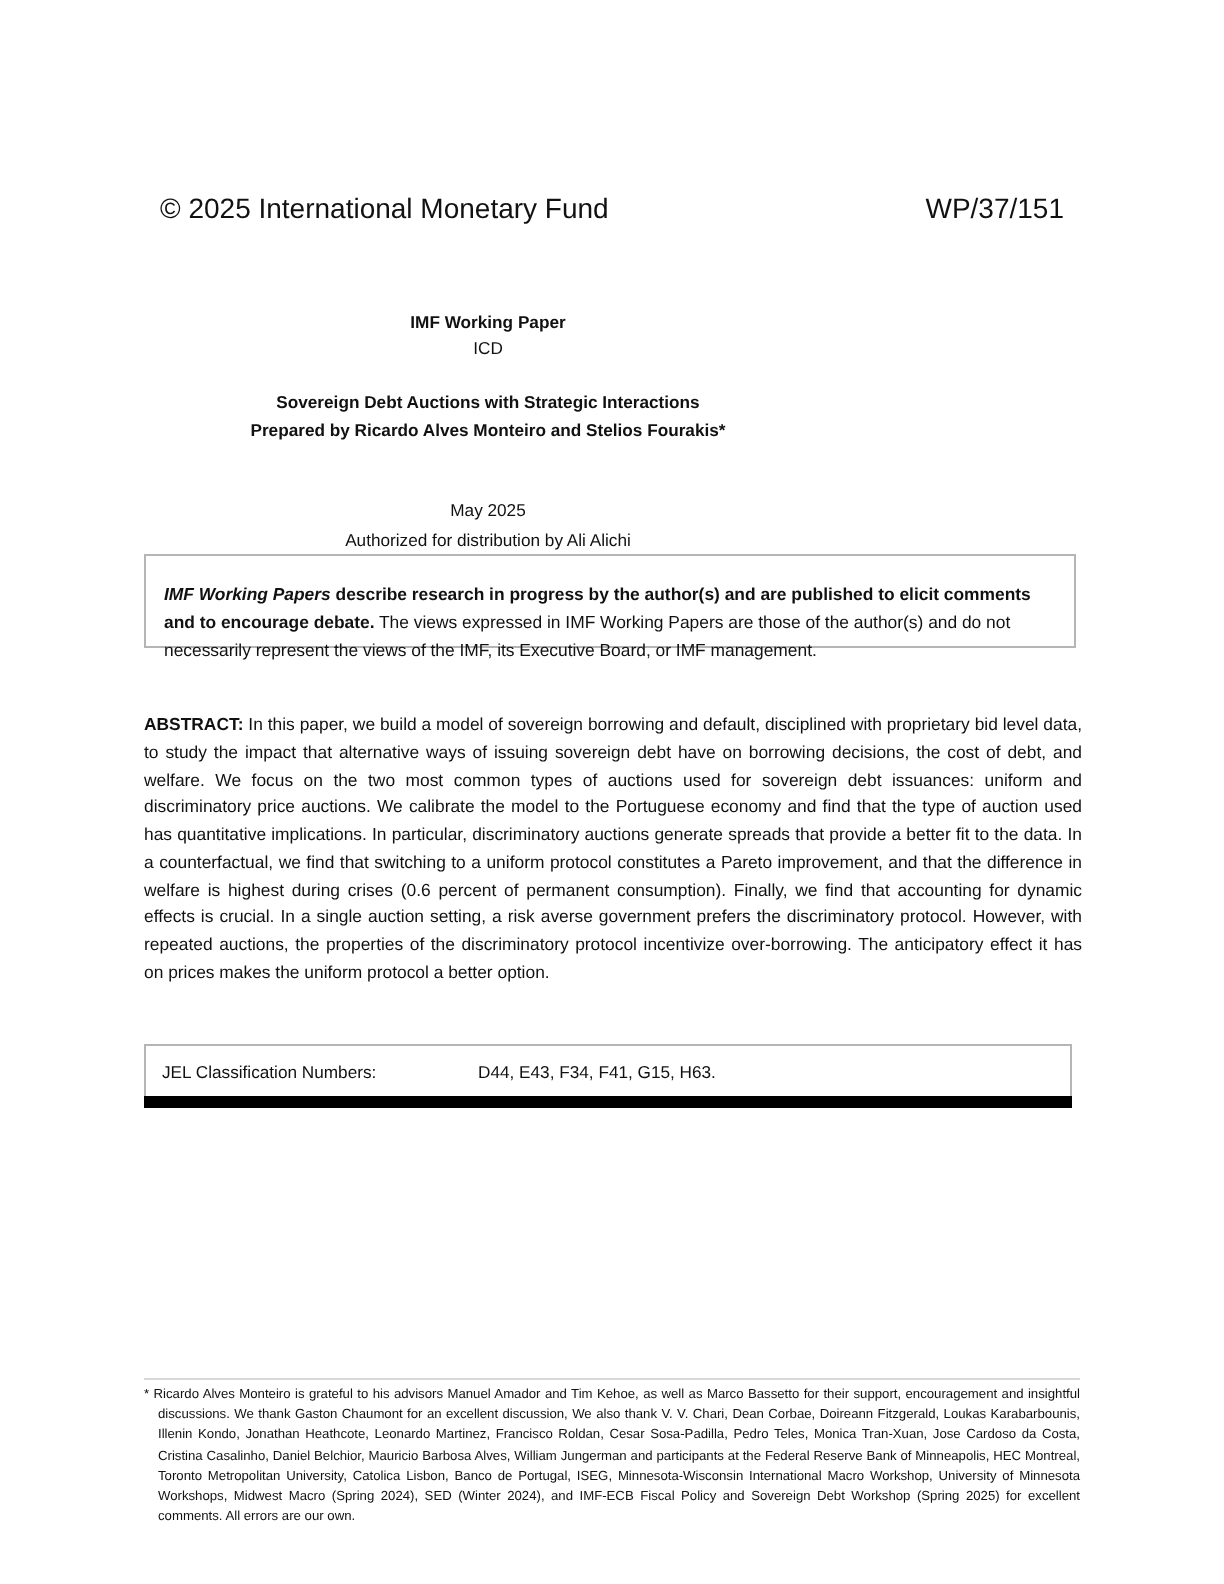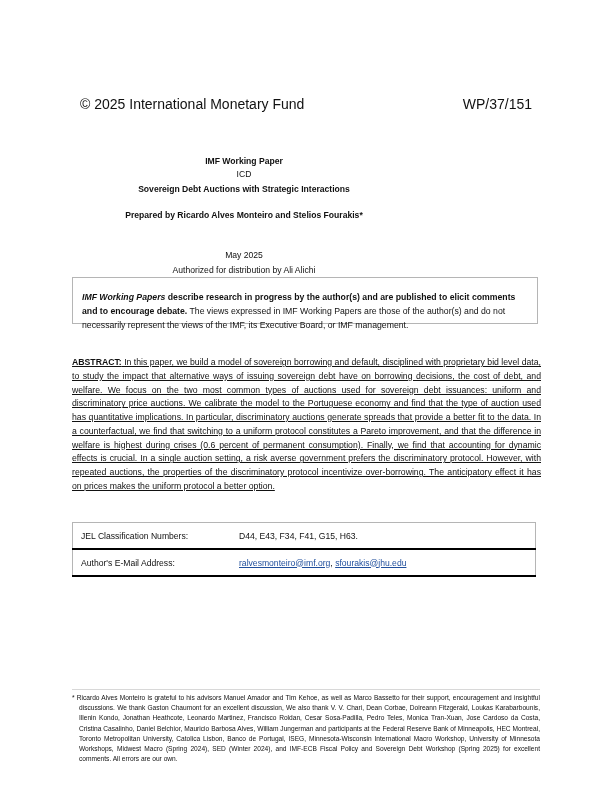--- a/index.html
+++ b/index.html
@@ -15,72 +15,65 @@
     .bold { font-weight: bold; }
     .box {
       left: 72px; top: 277px; width: 466px; height: 47px;
       border: 1px solid #b5b5b5; box-sizing: border-box;
       padding: 13px 9px 0 9px; font-size: 8.7px; line-height: 13.8px;
     }
     .box em { font-style: italic; font-weight: bold; }
     .abstract {
       left: 72px; top: 356px; width: 469px; font-size: 8.7px; line-height: 13.75px;
       text-align: justify;
-      text-decoration: underline;
     }
     .abstract .label { font-weight: bold; }
     table.meta {
       position: absolute; left: 72px; top: 522px; width: 464px;
       border-collapse: collapse; font-size: 8.6px;
     }
     table.meta td {
-      border-top: 1px solid #b5b5b5; border-bottom: 2px solid #000000;
+      border-top: 1px solid #b5b5b5; border-bottom: 6px solid #000000;
       height: 25px; padding: 0 0 0 8px; vertical-align: middle;
     }
     table.meta td:first-child { border-left: 1px solid #b5b5b5; width: 150px; }
     table.meta td:last-child { border-right: 1px solid #b5b5b5; }
     a.email { color: #1f4e9c; text-decoration: underline; }
     .fn-rule { left: 72px; top: 689px; width: 468px; height: 0; border-top: 1px solid #d8d8d8; }
     .footnote {
       left: 72px; top: 693px; width: 468px; font-size: 6.6px; line-height: 10.2px;
       text-align: justify; padding-left: 7px; text-indent: -7px; box-sizing: border-box;
     }
   </style>
 </head>
 <body>
 
 <div class="abs hdr hdr-left">© 2025 International Monetary Fund</div>
 <div class="abs hdr hdr-right">WP/37/151</div>
 
 <div class="abs center bold" style="top:155px;">IMF Working Paper</div>
 <div class="abs center" style="top:168px;">ICD</div>
 
-<div class="abs center bold" style="top:183px;">Sovereign Debt Auctions with Strategic Interactions</div>
+<div class="abs center bold" style="top:195px;">Sovereign Debt Auctions with Strategic Interactions</div>
 <div class="abs center bold" style="top:209px;">Prepared by Ricardo Alves Monteiro and Stelios Fourakis*</div>
 
 <div class="abs center" style="top:236px;margin-top:28px;">Authorized for distribution by Ali Alichi</div>
 <div class="abs center" style="top:249px;">May 2025</div>
 
 <div class="abs box">
   <em>IMF Working Papers</em><b> describe research in progress by the author(s) and are published to elicit comments and to encourage debate.</b><span> The views expressed in IMF Working Papers are those of the author(s) and do not necessarily represent the views of the IMF, its Executive Board, or IMF management.</span>
 </div>
 
 <div class="abs abstract">
   <span class="label">ABSTRACT:</span><span> In this paper, we build a model of sovereign borrowing and default, disciplined with proprietary bid level data, to study the impact that alternative ways of issuing sovereign debt have on borrowing decisions, the cost of debt, and welfare. We focus on the two most common types of auctions used for sovereign debt issuances: uniform and discriminatory price auctions. We calibrate the model to the Portuguese economy and find that the type of auction used has quantitative implications. In particular, discriminatory auctions generate spreads that provide a better fit to the data. In a counterfactual, we find that switching to a uniform protocol constitutes a Pareto improvement, and that the difference in welfare is highest during crises (0.6 percent of permanent consumption). Finally, we find that accounting for dynamic effects is crucial. In a single auction setting, a risk averse government prefers the discriminatory protocol. However, with repeated auctions, the properties of the discriminatory protocol incentivize over-borrowing. The anticipatory effect it has on prices makes the uniform protocol a better option.</span>
 </div>
 
 <table class="meta">
   <tbody>
       <tr>
     <td>JEL Classification Numbers:</td>
     <td>D44, E43, F34, F41, G15, H63.</td>
   </tr>
-  <tr>
-    <td>Author's E-Mail Address:</td>
-    <td>
-      <a class="email">ralvesmonteiro@imf.org</a><span>, </span><a class="email">sfourakis@jhu.edu</a>
-    </td>
-  </tr>
 </tbody>
   </table>
 
 <div class="abs fn-rule"></div>
 <div class="abs footnote">* Ricardo Alves Monteiro is grateful to his advisors Manuel Amador and Tim Kehoe, as well as Marco Bassetto for their support, encouragement and insightful discussions. We thank Gaston Chaumont for an excellent discussion, We also thank V. V. Chari, Dean Corbae, Doireann Fitzgerald, Loukas Karabarbounis, Illenin Kondo, Jonathan Heathcote, Leonardo Martinez, Francisco Roldan, Cesar Sosa-Padilla, Pedro Teles, Monica Tran-Xuan, Jose Cardoso da Costa, Cristina Casalinho, Daniel Belchior, Mauricio Barbosa Alves, William Jungerman and participants at the Federal Reserve Bank of Minneapolis, HEC Montreal, Toronto Metropolitan University, Catolica Lisbon, Banco de Portugal, ISEG, Minnesota-Wisconsin International Macro Workshop, University of Minnesota Workshops, Midwest Macro (Spring 2024), SED (Winter 2024), and IMF-ECB Fiscal Policy and Sovereign Debt Workshop (Spring 2025) for excellent comments. All errors are our own.</div>
 
 </body></html>

